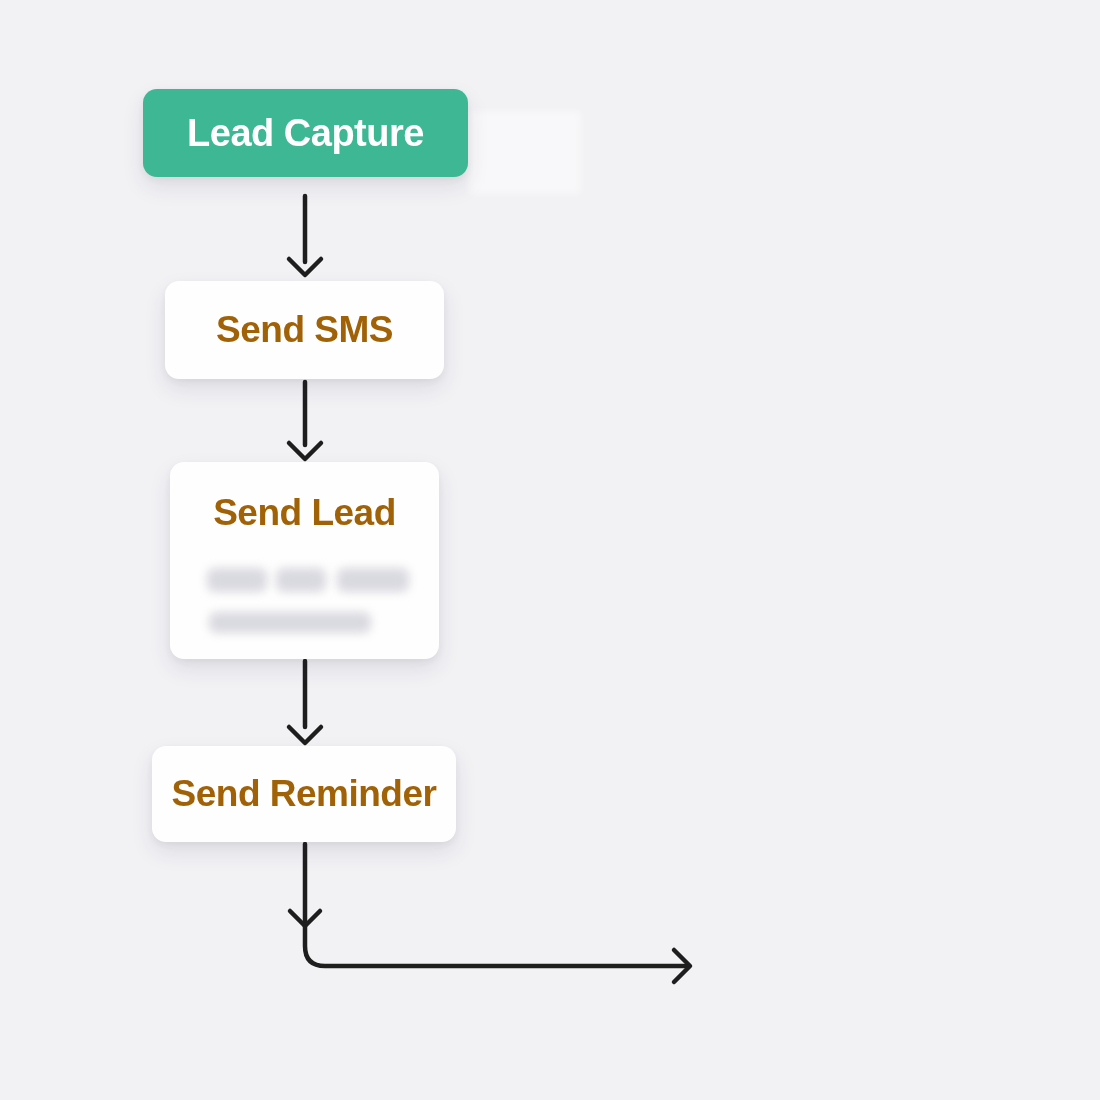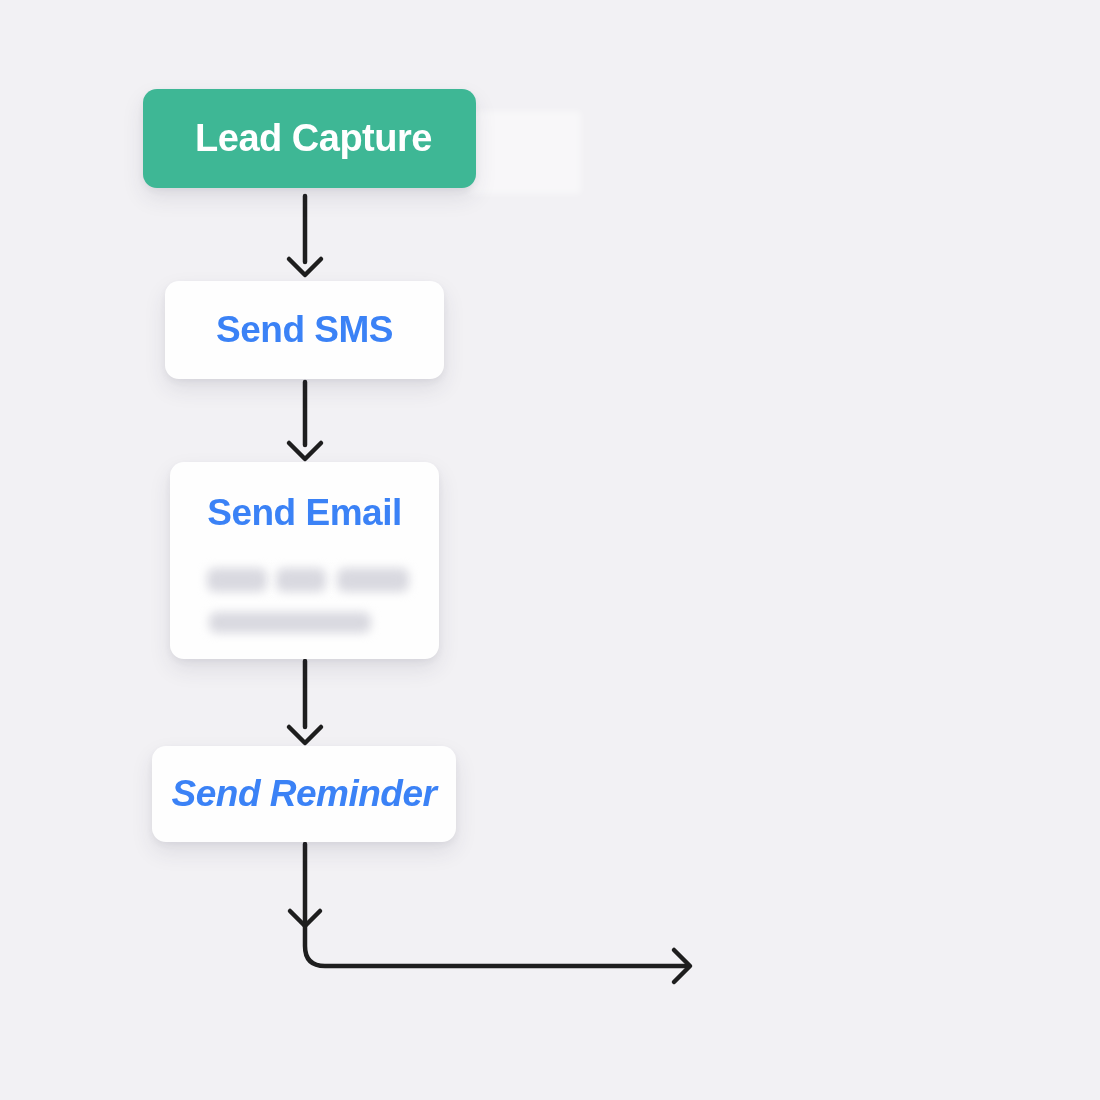--- a/index.html
+++ b/index.html
@@ -46,28 +46,28 @@
     font-size: 38px;
   }
   .node.green {
     background: #5bb75e;
     color: #ffffff;
     font-size: 38px;
     border-radius: 16px;
   }
   .node.white {
     background: #fefefe;
-    color: #3b82f6;
+    color: #a16207;
     font-size: 37px;
   }
-  .node-lead-capture   { left: 143px; top:  89px; width: 325px; height: 99px; padding-left: 8px; }
+  .node-lead-capture   { left: 143px; top:  89px; width: 325px; height: 88px; }
   .node-send-sms       { left: 165px; top: 281px; width: 279px; height:  98px; }
   .node-send-email     { left: 170px; top: 462px; width: 269px; height: 197px;
                          flex-direction: column; justify-content: flex-start; }
-  .node-send-reminder  { left: 152px; top: 746px; width: 304px; height:  96px; font-style: italic; }
+  .node-send-reminder  { left: 152px; top: 746px; width: 304px; height:  96px; }
   .node-booking        { left: 702px; top: 914px; width: 242px; height: 106px; }
 
   .node-send-email .node-title {
     margin-top: 32px;
     line-height: 1;
   }
   .blur-lines {
     position: absolute;
     left: 0; top: 0;
     width: 100%; height: 100%;
@@ -127,21 +127,21 @@
 
   <div class="node teal node-lead-capture">
     <span class="node-title">Lead Capture</span>
   </div>
 
   <div class="node white node-send-sms">
     <span class="node-title">Send SMS</span>
   </div>
 
   <div class="node white node-send-email">
-    <span class="node-title">Send Email</span>
+    <span class="node-title">Send Lead</span>
     <div class="blur-lines">
       <div class="blur-bar bar-1a"></div>
       <div class="blur-bar bar-1b"></div>
       <div class="blur-bar bar-1c"></div>
       <div class="blur-bar bar-2"></div>
     </div>
   </div>
 
   <div class="node white node-send-reminder">
     <span class="node-title">Send Reminder</span>

